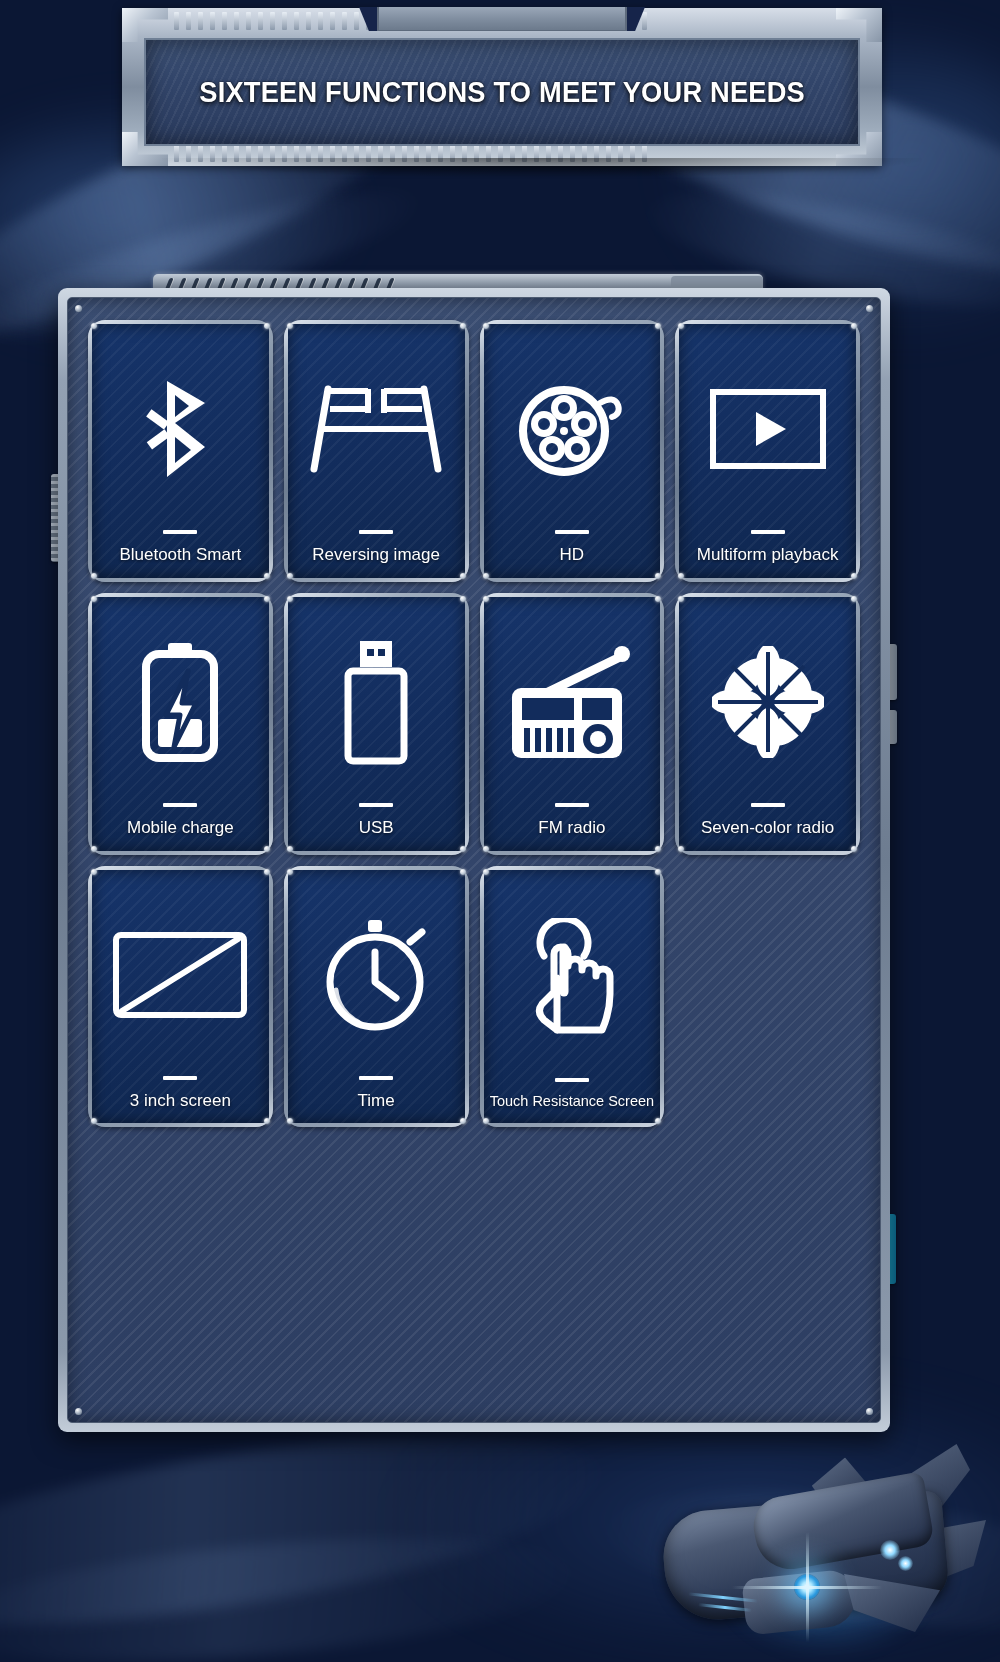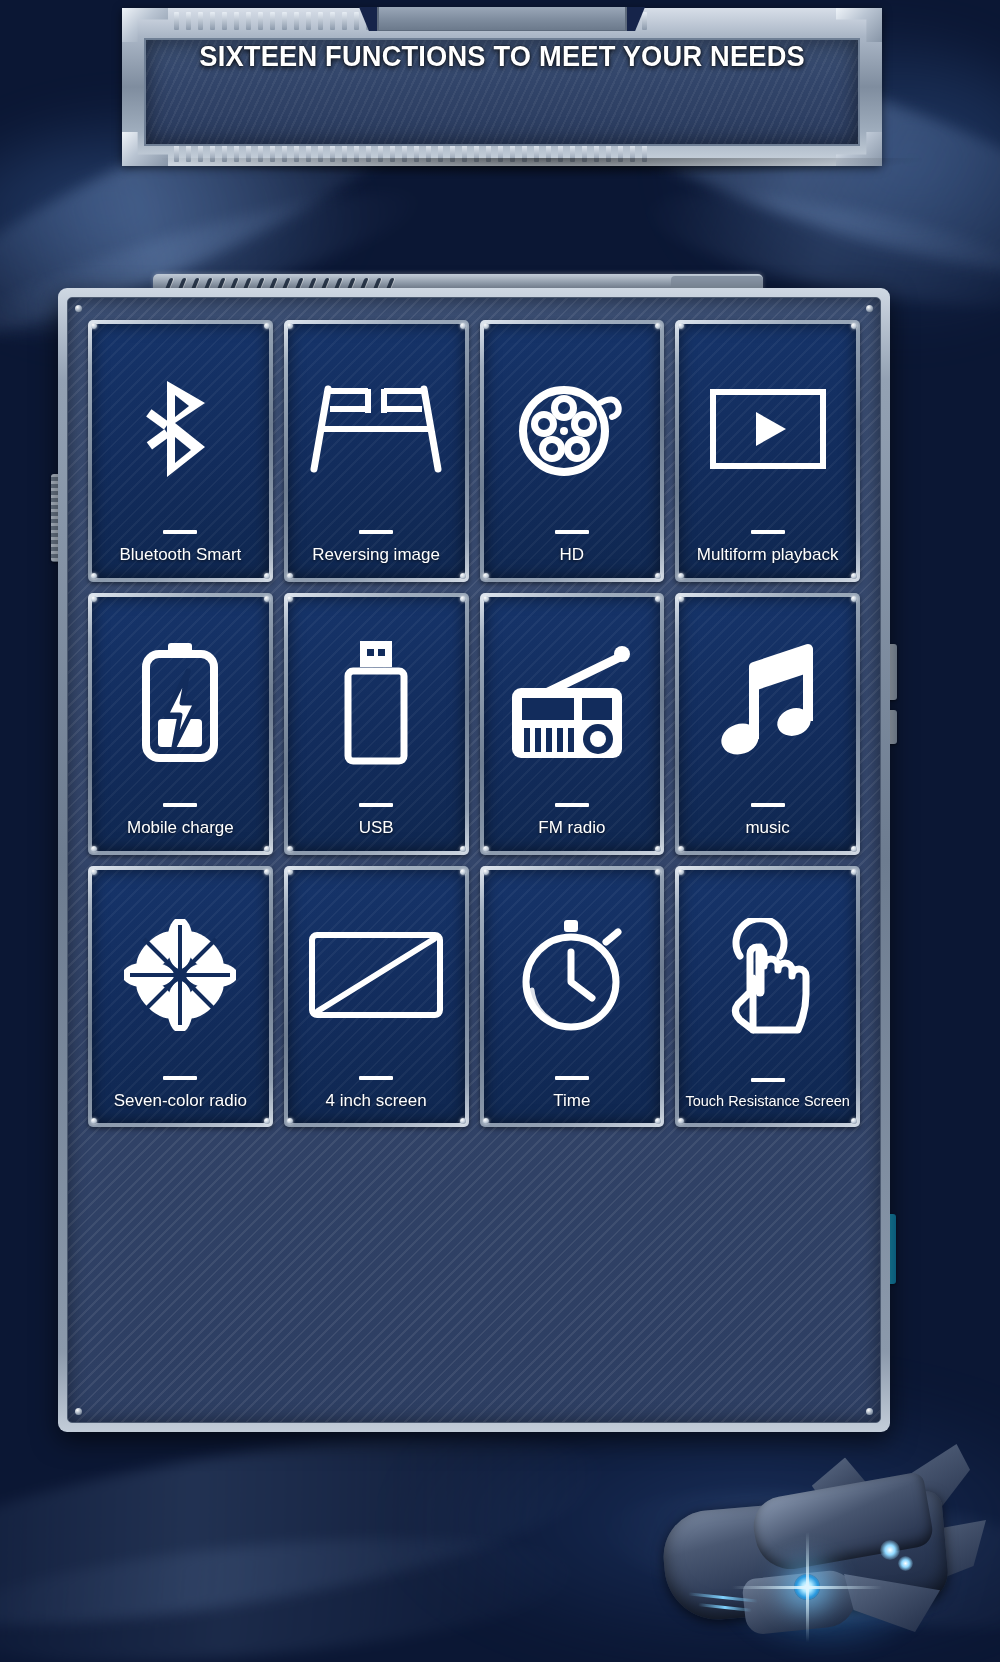--- a/index.html
+++ b/index.html
@@ -81,21 +81,21 @@
   .banner-ribs i{ display:block; width:5px; height:100%;
       background:linear-gradient(180deg,#e8eef5,#8b99ab); border-radius:1px; }
   .banner-ribs.bot{ top:auto; bottom:4px; }
 
   .banner-inner{
     position:absolute; left:22px; right:22px; top:30px; bottom:20px;
     border:2px solid #6f7f95;
     background:
       repeating-linear-gradient(115deg, rgba(255,255,255,.055) 0 2px, rgba(0,0,0,0) 2px 7px),
       linear-gradient(180deg,#3b4f72 0%, #32456a 40%, #2a3b5e 100%);
-    display:flex; align-items:flex-start; justify-content:center;
+    display:flex; align-items:center; justify-content:center;
     box-shadow:inset 0 0 22px rgba(0,0,0,.5);
   }
   .banner-title{
     color:#ffffff;
     font-size:29px;
     font-weight:bold;
     letter-spacing:.2px;
     text-shadow:0 2px 5px rgba(0,0,0,.8), 0 0 2px rgba(0,0,0,.9);
     white-space:nowrap;
     transform:scaleX(.94);
@@ -161,21 +161,21 @@
   .grid{
     position:relative; width:100%; height:100%;
     display:grid;
     grid-template-columns:repeat(4,1fr);
     grid-template-rows:repeat(4,1fr);
     gap:11px 11px;
   }
 
   .tile{
     position:relative;
-    border-radius:5px;
+    border-radius:17px;
     background:linear-gradient(160deg,#dfe6ef 0%, #9fadbe 14%, #6f7e92 52%, #93a1b3 86%, #d2dae4 100%);
     padding:4px;
     box-shadow:0 2px 5px rgba(0,0,0,.45);
   }
   .tile-inner{
     position:relative; width:100%; height:100%;
     border-radius:6px;
     background:
       repeating-linear-gradient(135deg, rgba(255,255,255,.045) 0 2px, rgba(0,0,0,0) 2px 9px),
       linear-gradient(175deg,#16346a 0%, #122c5c 55%, #0f2750 100%);
@@ -550,38 +550,20 @@
       <rect x="27" y="84" width="6" height="24" fill="#122c5c"></rect>
       <rect x="38" y="84" width="6" height="24" fill="#122c5c"></rect>
       <rect x="49" y="84" width="6" height="24" fill="#122c5c"></rect>
       <rect x="60" y="84" width="6" height="24" fill="#122c5c"></rect>
       <circle cx="90" cy="95" r="15" fill="#122c5c"></circle>
       <circle cx="90" cy="95" r="8" fill="#ffffff"></circle>
     </svg>
               </div>
               <div class="divider"></div>
               <div class="tile-label">FM radio</div>
-            </div>
-          </div>
-          <div class="tile">
-            <div class="rivet r-tl"></div>
-            <div class="rivet r-tr"></div>
-            <div class="rivet r-bl"></div>
-            <div class="rivet r-br"></div>
-            <div class="tile-inner">
-              <div class="icon-wrap">
-                <svg width="96" height="118" viewBox="0 0 96 118">
-      <path d="M34 96 L34 24 L88 6 L88 78" fill="none" stroke="#ffffff" stroke-width="10" stroke-linejoin="round"></path>
-      <path d="M34 24 L88 6 L88 30 L34 48 Z" fill="#ffffff"></path>
-      <ellipse cx="20" cy="96" rx="19" ry="15" fill="#ffffff" transform="rotate(-18 20 96)"></ellipse>
-      <ellipse cx="74" cy="79" rx="17" ry="13.5" fill="#ffffff" transform="rotate(-18 74 79)"></ellipse>
-    </svg>
-              </div>
-              <div class="divider"></div>
-              <div class="tile-label">music</div>
             </div>
           </div>
           <div class="tile">
             <div class="rivet r-tl"></div>
             <div class="rivet r-tr"></div>
             <div class="rivet r-bl"></div>
             <div class="rivet r-br"></div>
             <div class="tile-inner">
               <div class="icon-wrap">
                 <svg width="112" height="112" viewBox="0 0 112 112">
@@ -617,21 +599,21 @@
             <div class="rivet r-bl"></div>
             <div class="rivet r-br"></div>
             <div class="tile-inner">
               <div class="icon-wrap">
                 <svg width="136" height="88" viewBox="0 0 136 88">
       <rect x="4" y="4" width="128" height="80" rx="5" fill="none" stroke="#ffffff" stroke-width="6"></rect>
       <path d="M10 80 L126 8" stroke="#ffffff" stroke-width="6" stroke-linecap="round"></path>
     </svg>
               </div>
               <div class="divider"></div>
-              <div class="tile-label">4 inch screen</div>
+              <div class="tile-label">3 inch screen</div>
             </div>
           </div>
           <div class="tile">
             <div class="rivet r-tl"></div>
             <div class="rivet r-tr"></div>
             <div class="rivet r-bl"></div>
             <div class="rivet r-br"></div>
             <div class="tile-inner">
               <div class="icon-wrap">
                 <svg width="108" height="114" viewBox="0 0 108 114">

